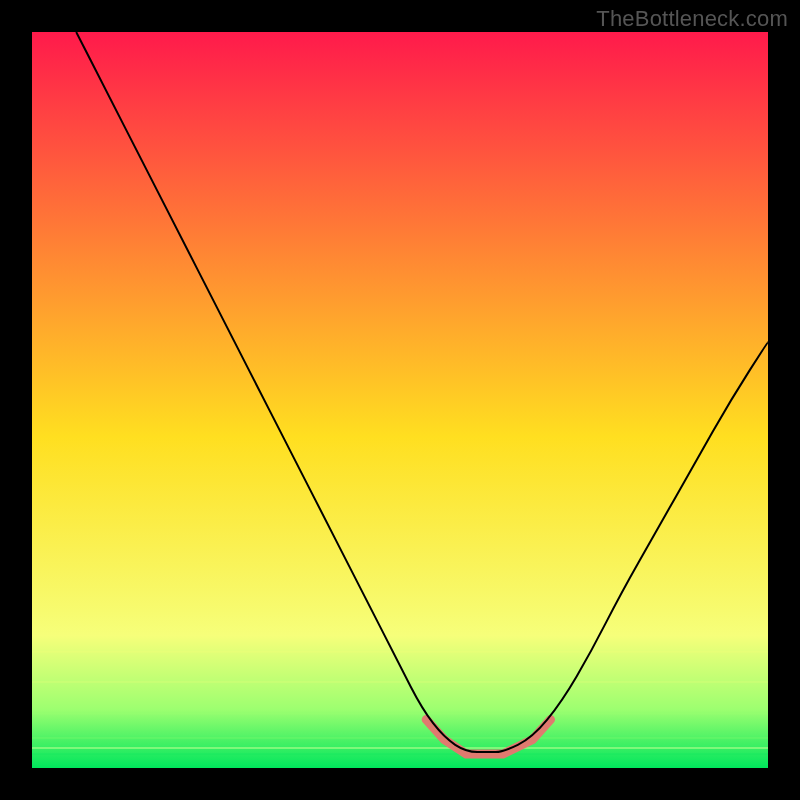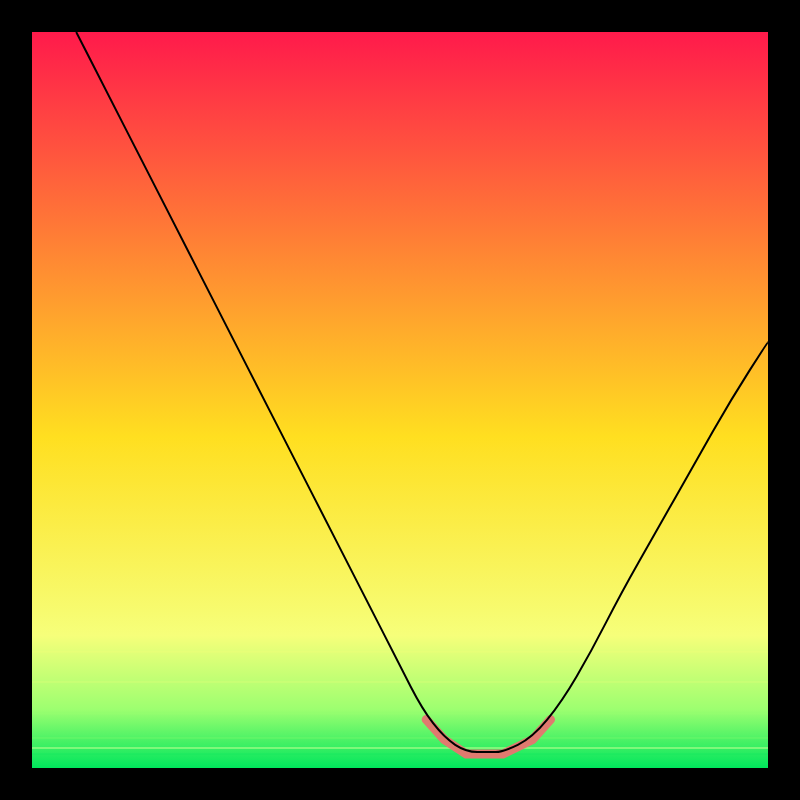--- a/index.html
+++ b/index.html
@@ -43,20 +43,21 @@
     fill: none;
     stroke: #000;
     stroke-width: 2;
   }
 </style>
 </head>
 <body>
 
 <div class="frame">
 
+  <div class="watermark">TheBottleneck.com</div>
 
   <div class="plot">
     <svg viewBox="0 0 736 736" preserveAspectRatio="none">
       <defs>
         <linearGradient id="bgGrad" x1="0" y1="0" x2="0" y2="1">
           <stop id="g0" offset="0%" stop-color="#ff1a4b"></stop>
           <stop id="g1" offset="55%" stop-color="#ffdf20"></stop>
           <stop id="g2" offset="82%" stop-color="#f6ff7a"></stop>
           <stop id="g3" offset="92%" stop-color="#9dff70"></stop>
           <stop id="g4" offset="100%" stop-color="#00e65c"></stop>

